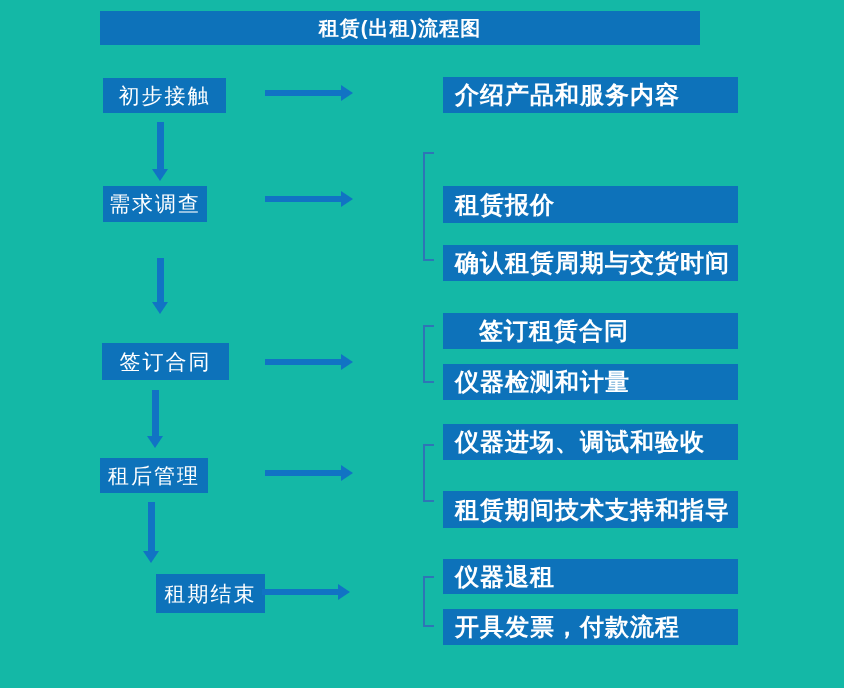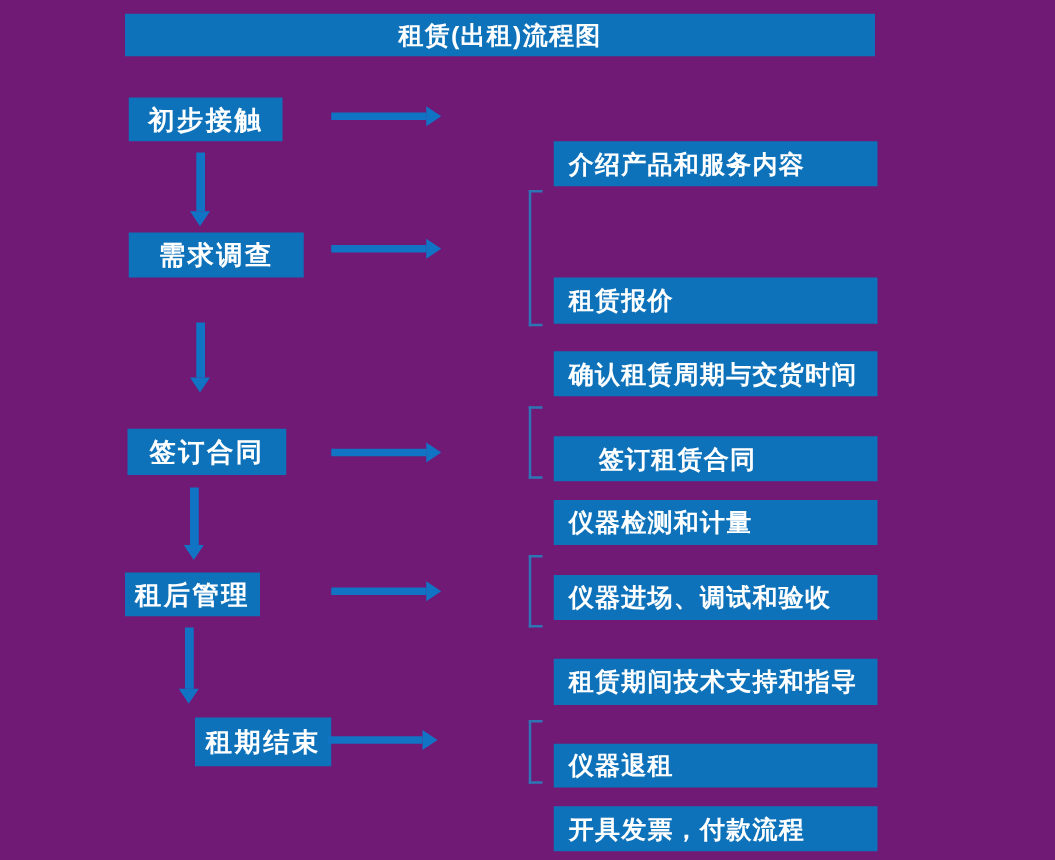--- a/index.html
+++ b/index.html
@@ -5,62 +5,61 @@
   html, body {
     margin: 0;
     padding: 0;
     background: #ffffff;
     font-family: "Liberation Sans", "DejaVu Sans", sans-serif;
   }
   .canvas {
     position: relative;
     width: 844px;
     height: 688px;
-    background: #701a75;
+    background: #14b8a6;
     overflow: hidden;
   }
   .title-bar {
     position: absolute;
     left: 100px; top: 11px;
     width: 600px; height: 34px;
     background: #0d72ba;
     color: #ffffff;
     font-size: 20px;
     font-weight: bold;
     display: flex;
     align-items: center;
     justify-content: center;
     letter-spacing: 1px;
   }
   .step-box {
     position: absolute;
     background: #0d72ba;
     color: #ffffff;
     font-size: 21px;
-    font-weight: bold;
+    font-weight: normal;
     display: flex;
     align-items: center;
     justify-content: center;
     letter-spacing: 2px;
     box-sizing: border-box;
   }
   .detail-box {
     position: absolute;
     left: 443px;
-    width: 259px;
+    width: 295px;
     background: #0d72ba;
     color: #ffffff;
-    font-size: 20px;
+    font-size: 24px;
     font-weight: bold;
     display: flex;
     align-items: center;
     padding-left: 12px;
     letter-spacing: 1px;
     box-sizing: border-box;
-    margin-top: 36px;
   }
   
   .h-arrow {
     position: absolute;
     height: 6px;
     background: #1173c4;
   }
   .h-arrow::after {
     content: '';
     position: absolute;
@@ -99,21 +98,21 @@
   }
 </style>
 </head>
 <body>
 
 <div class="canvas">
 
   <div class="title-bar">租赁(出租)流程图</div>
 
   <div class="step-box" style="left:103px; top:78px;  width:123px; height:35px;">初步接触</div>
-  <div class="step-box" style="left:103px; top:186px; width:140px; height:36px;">需求调查</div>
+  <div class="step-box" style="left:103px; top:186px; width:104px; height:36px;">需求调查</div>
   <div class="step-box" style="left:102px; top:343px; width:127px; height:37px;">签订合同</div>
   <div class="step-box" style="left:100px; top:458px; width:108px; height:35px;">租后管理</div>
   <div class="step-box" style="left:116px;  top:574px; width:109px; height:39px;margin-left:40px;">租期结束</div>
 
   <div class="v-arrow" style="left:157px; top:122px; height:47px;"></div>
   <div class="v-arrow" style="left:157px; top:258px; height:44px;"></div>
   <div class="v-arrow" style="left:152px; top:390px; height:46px;"></div>
   <div class="v-arrow" style="left:148px; top:502px; height:49px;"></div>
 
   <div class="h-arrow" style="left:265px; top:90px;  width:76px;"></div>

